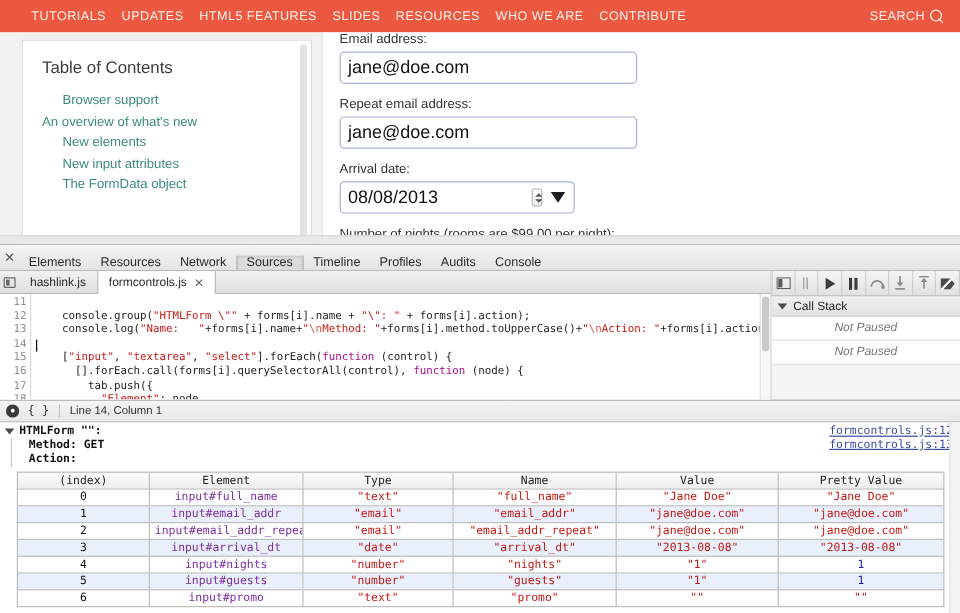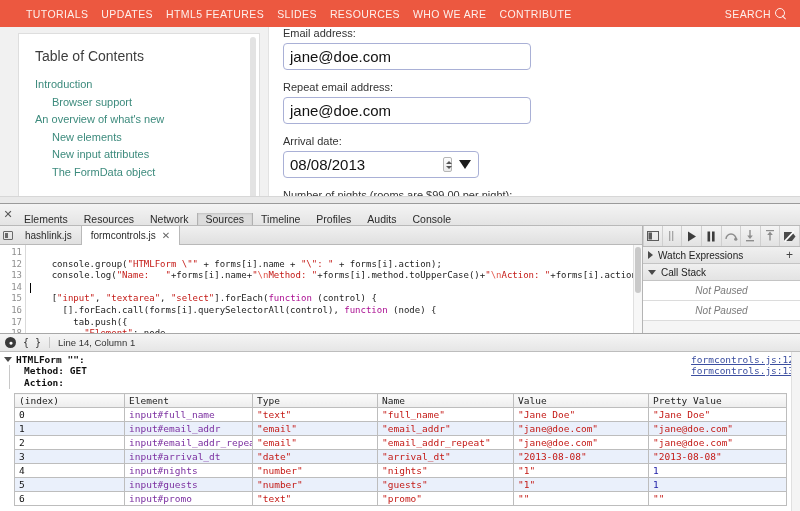--- a/index.html
+++ b/index.html
@@ -364,21 +364,21 @@
   .ctable-wrap { margin: 4px 0 0 14px; padding-left: 0; }
   table.ctable {
     border-collapse: collapse;
     width: 772px;
     table-layout: fixed;
     font-family: "DejaVu Sans Mono", monospace;
     font-size: 9.5px;
   }
   table.ctable th, table.ctable td {
     border: 1px solid #bdbdbd;
-    text-align: left;
+    text-align: center;
     padding: 1px 4px;
     height: 13px;
     overflow: hidden;
     white-space: nowrap;
     margin-top: 24px;
   }
   table.ctable th {
     background: linear-gradient(#fbfbfb,#ededed);
     font-weight: normal;
     color: #222;
@@ -418,21 +418,20 @@
     <span>SEARCH</span>
     <span class="mag"></span>
   </div>
 </div>
 
 <div class="viewport">
   <div class="toc-col">
     <div class="toc-card">
       <div class="toc-title">Table of Contents</div>
       <div class="toc-list" id="toc-list">
-          <div class="toc-item">Introduction</div>
           <div class="toc-item indent">Browser support</div>
           <div class="toc-item">An overview of what's new</div>
           <div class="toc-item indent">New elements</div>
           <div class="toc-item indent">New input attributes</div>
           <div class="toc-item indent">The FormData object</div>
         </div>
       <div class="toc-scroll"></div>
     </div>
   </div>
   <div class="gap-col"></div>
@@ -561,25 +560,20 @@
             </svg>
         </div>
         <div class="dbtn">
           <svg width="14" height="11" viewBox="0 0 14 11">
               <path d="M1 1 H9 L12.5 5.5 L9 10 H1 Z" fill="#4a4a4a"></path>
               <line x1="1.5" y1="10.5" x2="11" y2="0.5" stroke="#ffffff" stroke-width="1.8"></line>
             </svg>
         </div>
       </div>
       <div class="dbg-sections" id="dbg-sections">
-          <div class="sec-head">
-            <span class="tri closed"></span>
-            <span>Watch Expressions</span>
-            <span class="plus">+</span>
-          </div>
           <div class="sec-head">
             <span class="tri open"></span>
             <span>Call Stack</span>
           </div>
           <div class="sec-body">Not Paused</div>
           <div class="sec-body">Not Paused</div>
         </div>
     </div>
   </div>
 

